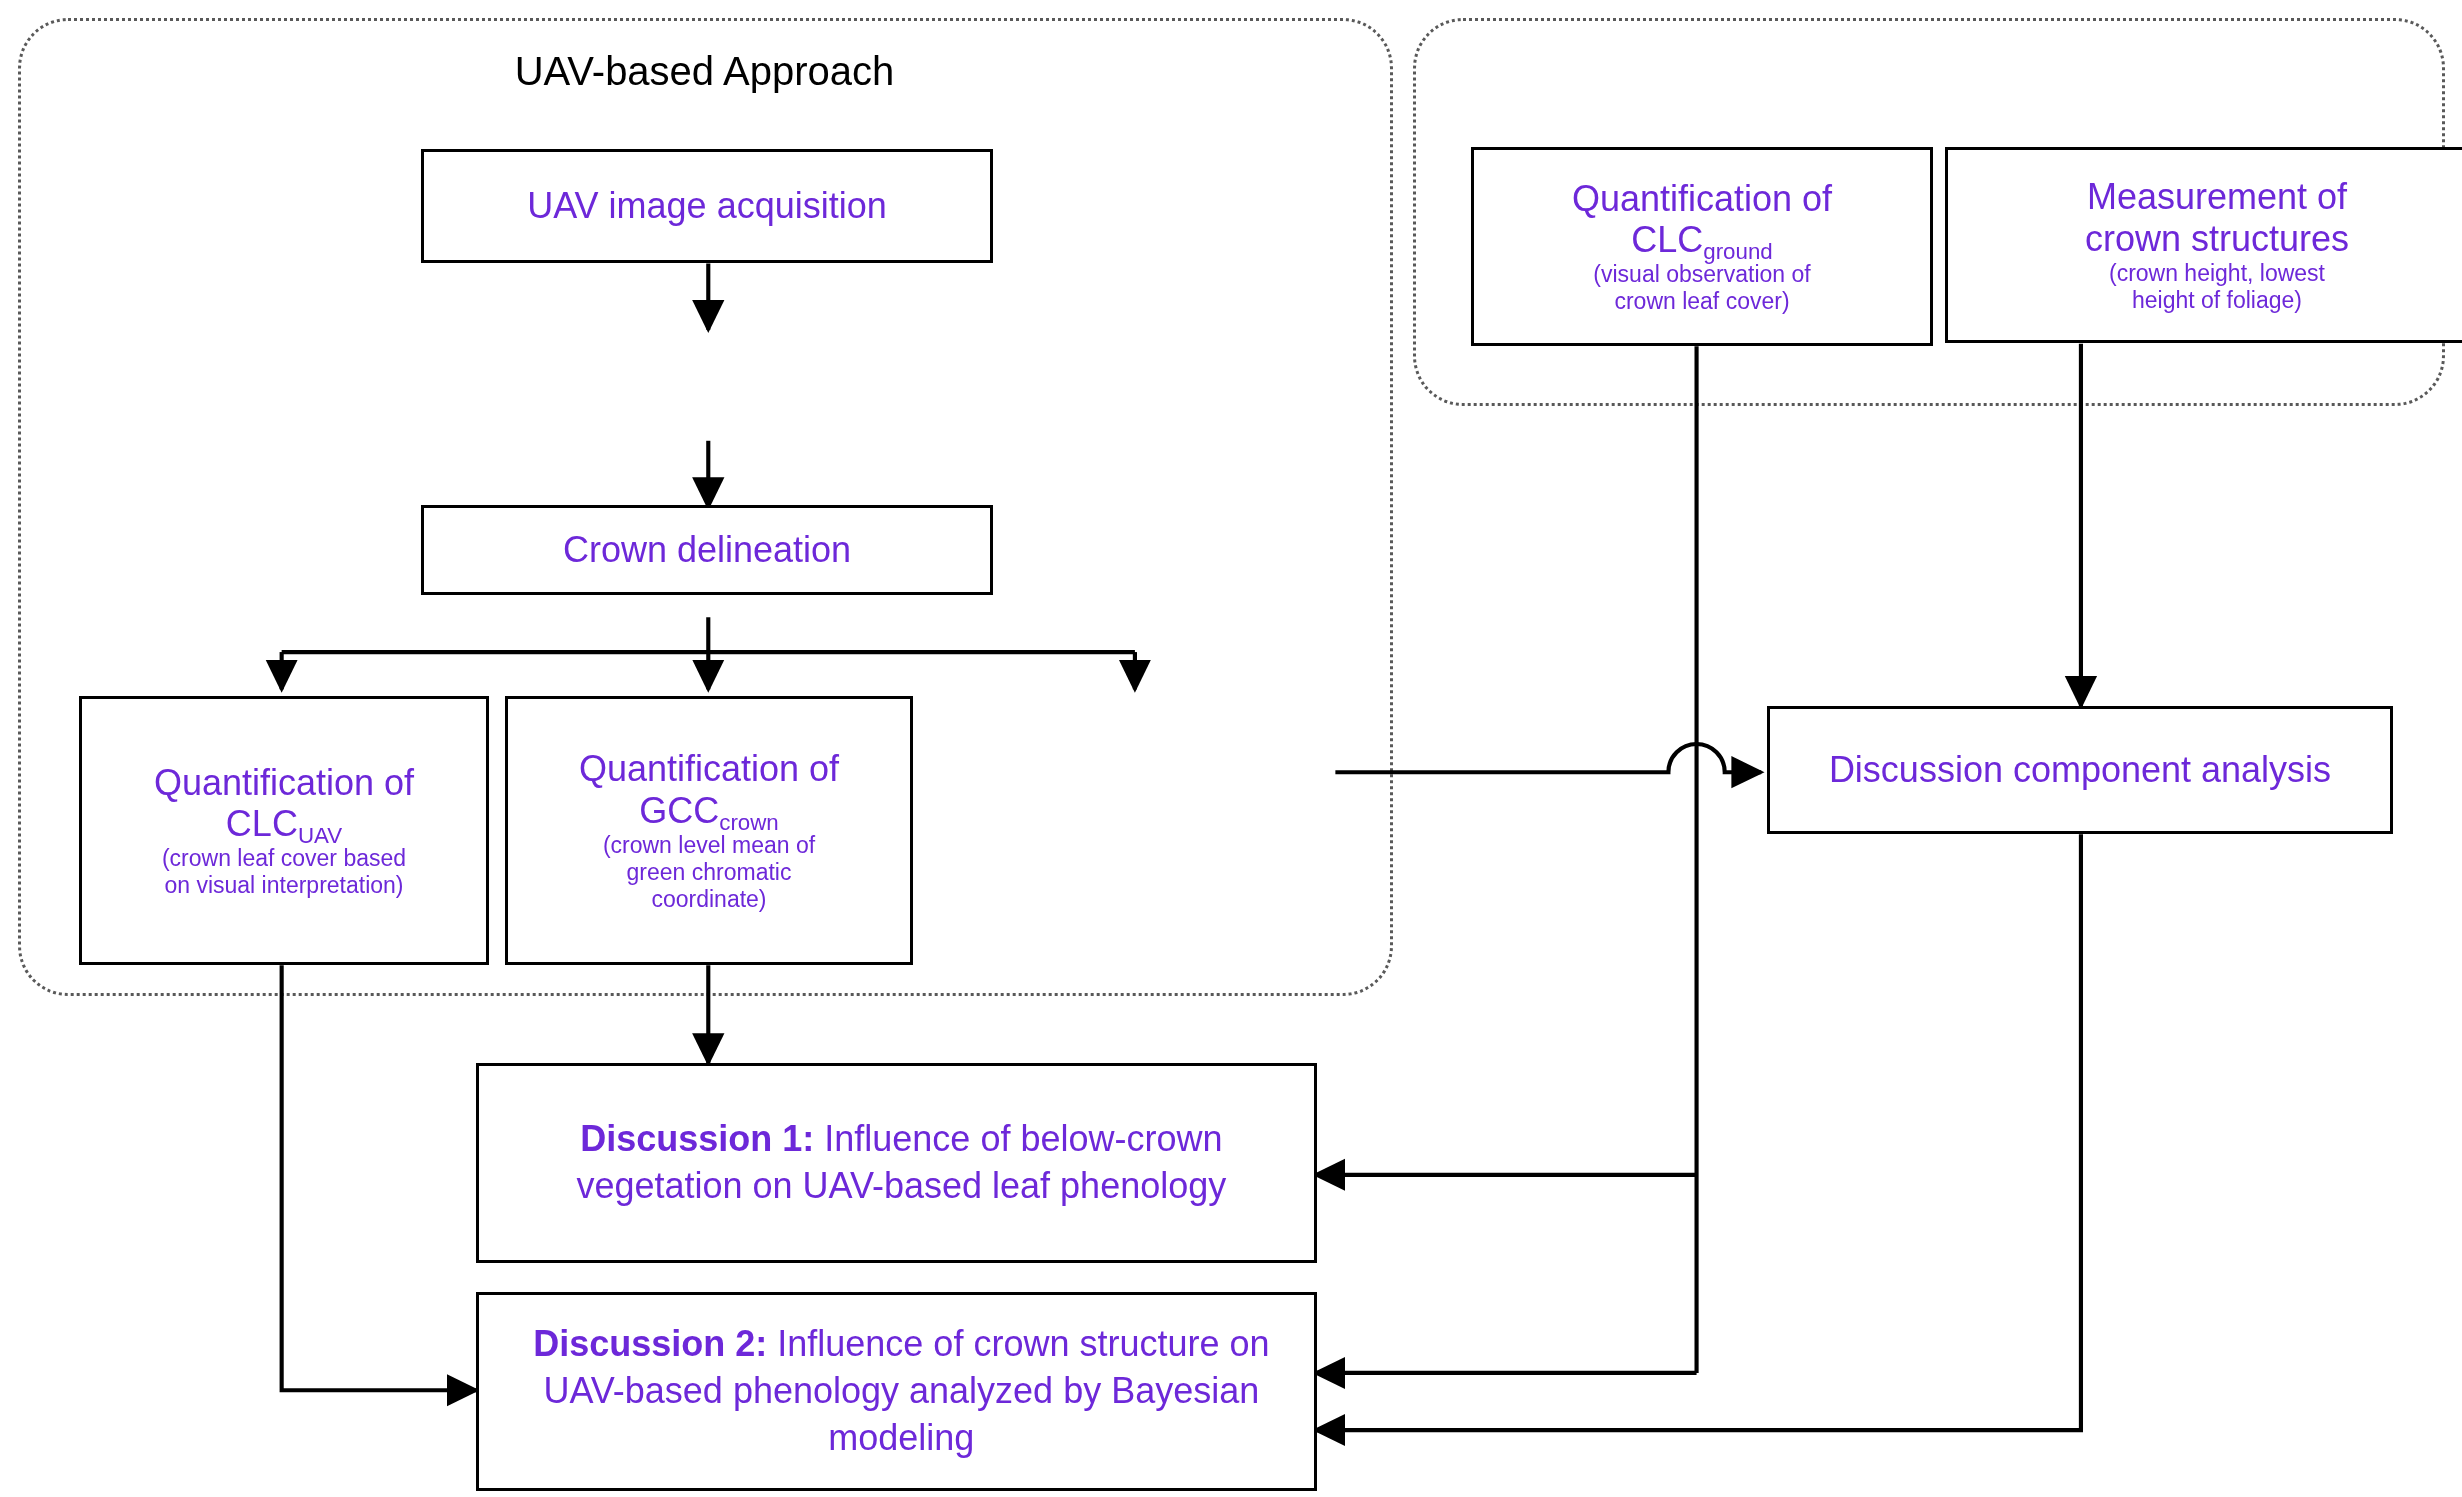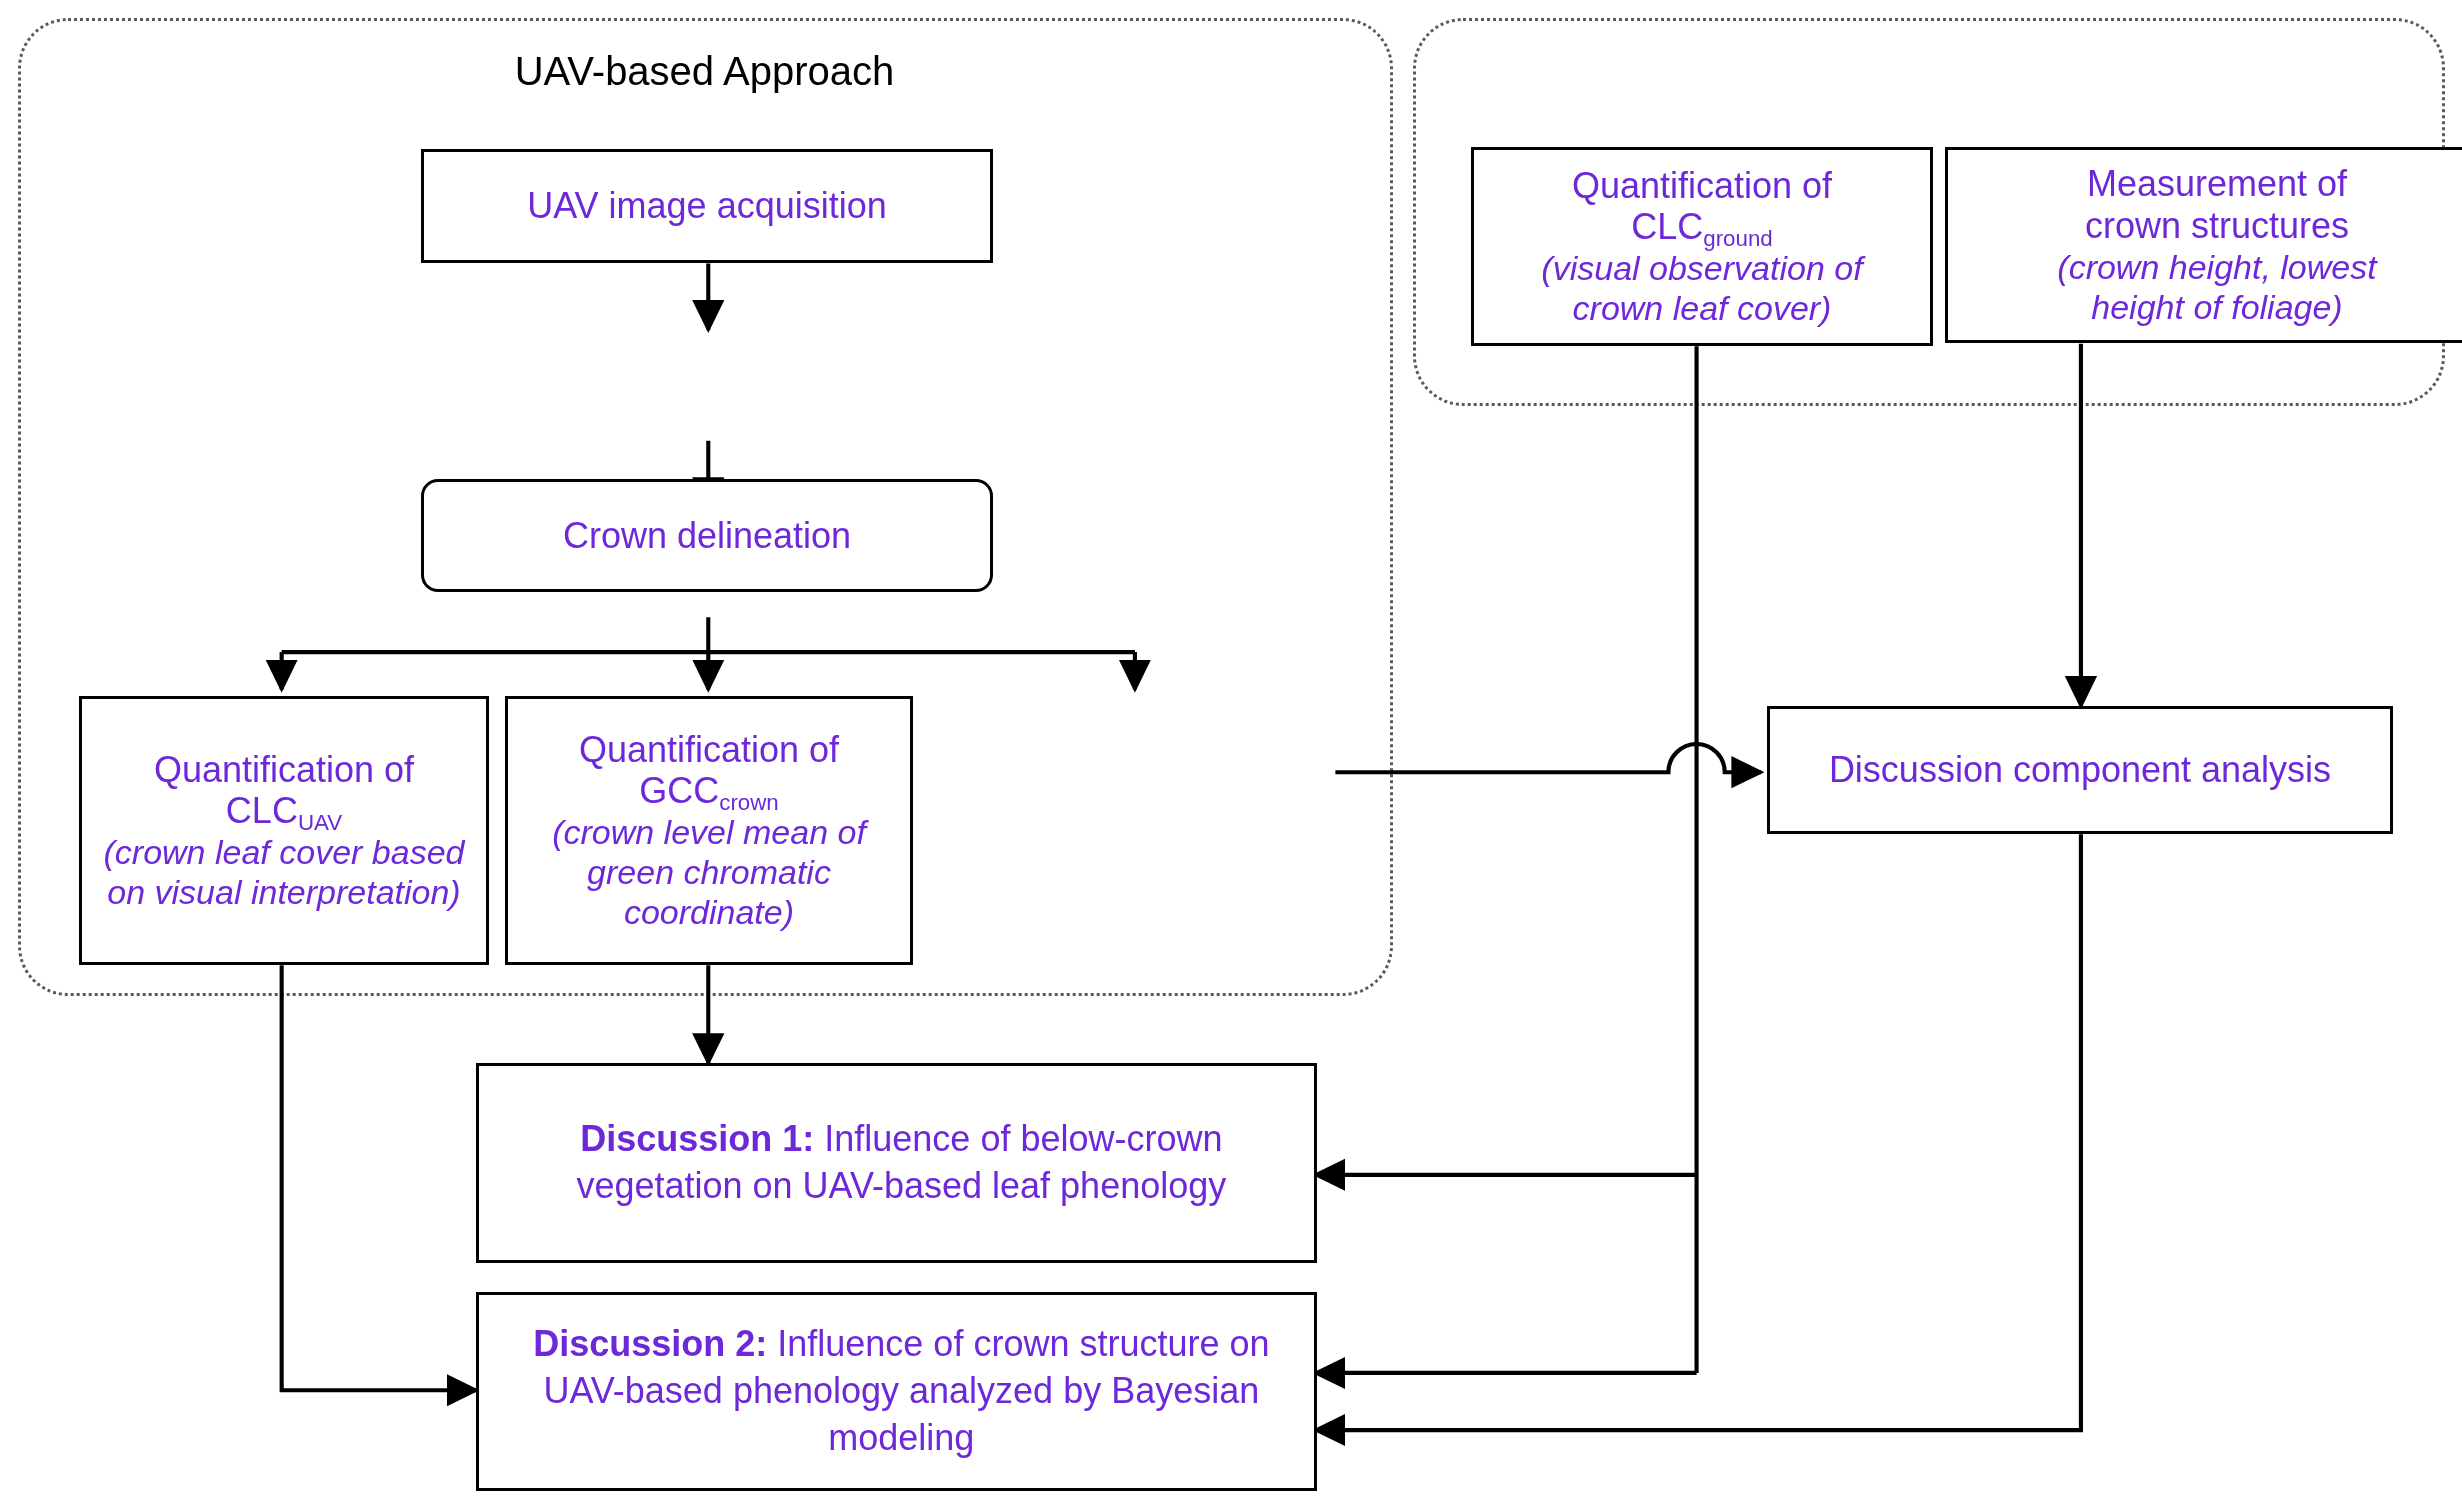--- a/index.html
+++ b/index.html
@@ -53,24 +53,23 @@
     text-align: center;
     color: #6d28d9;
     padding: 3.3px 8.3px;
   }
   .node .main {
     font-size: 36px;
     line-height: 1.16;
     display: block;
   }
   .node .sub {
-    font-size: 34px;
+    font-size: 23px;
     line-height: 1.18;
     display: block;
-    font-style: italic;
   }
   .node.left-align {
     justify-content: flex-start;
     text-align: center;
     padding-left: 18px;
   }
   .node.left-align .main {
     font-size: 36px;
     line-height: 1.30;
   }
@@ -126,21 +125,21 @@
 
       <path d="M2512,1007 L2512,1726 L1588,1726" marker-end="url(#arw)"></path>
     </g>
   </svg>
 
   <div class="node" style="left:421px; top:149px; width:572px; height:114px;">
     <span class="main">UAV image acquisition</span>
   </div>
 
 
-  <div class="node" style="left:421px; top:479px; width:572px; height:113px;border-radius:17px;">
+  <div class="node" style="left:421px; top:505px; width:572px; height:90px;">
     <span class="main">Crown delineation</span>
   </div>
 
   <div class="node" style="left:79px; top:696px; width:410px; height:269px;">
     <div>
       <span class="main">Quantification of</span>
       <span class="main"><span>CLC</span><sub>UAV</sub></span>
       <span class="sub">(crown leaf cover based</span>
       <span class="sub">on visual interpretation)</span>
     </div>

